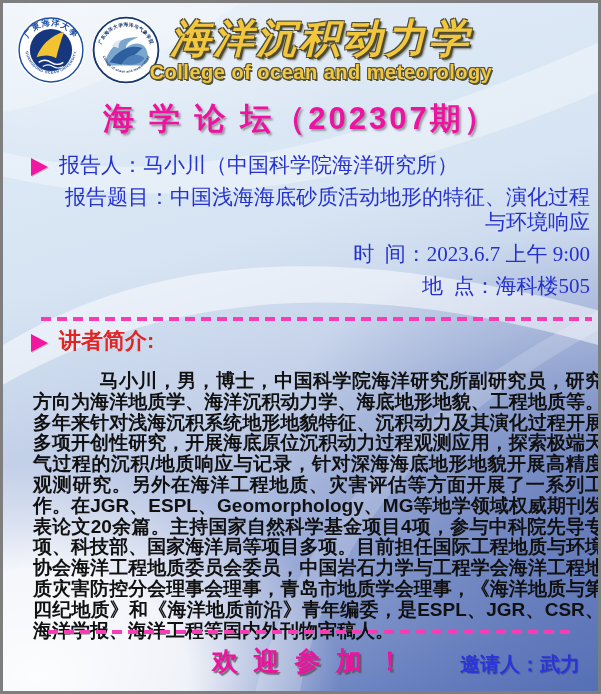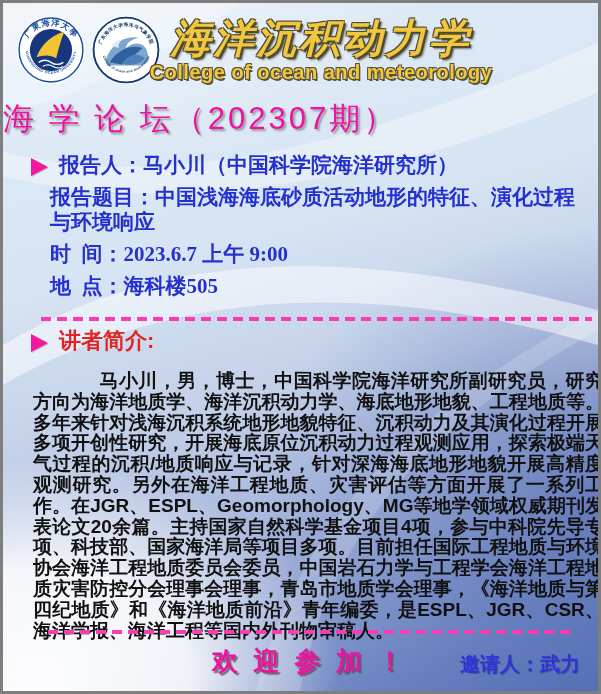--- a/index.html
+++ b/index.html
@@ -27,36 +27,36 @@
     font-family:"Liberation Serif","DejaVu Serif",serif;font-style:italic;
     font-size:40px;font-weight:bold;letter-spacing:3px;color:#f2c73e;
     text-shadow:-1px -1px 0 #4d4b33,1px -1px 0 #4d4b33,-1px 1px 0 #4d4b33,2px 2px 0 #4d4b33,3px 3px 2px rgba(60,60,40,.6);
   }
   .title-en{
     position:absolute;left:45px;right:4px;top:58px;text-align:center;
     font-size:20px;font-weight:bold;letter-spacing:.5px;color:#f2c73e;
     text-shadow:-1px -1px 0 #55523a,1px -1px 0 #55523a,-1px 1px 0 #55523a,1.5px 1.5px 0 #55523a;
   }
   .forum-title{
-    position:absolute;left:0;right:0;top:95px;
-    font-size:31px;font-weight:normal;letter-spacing:3px;color:#ee12a0;
+    position:absolute;left:0;right:0;top:95px;text-align:center;
+    font-size:31px;font-weight:bold;letter-spacing:3px;color:#ee12a0;
     text-shadow:2px 2px 2px rgba(90,90,90,.55);
   }
   
   .talk-block{position:absolute;left:28px;top:150px;width:560px;}
   .row{display:flex;align-items:flex-start;}
   .tri{width:0;height:0;border-left:17px solid #f316a0;border-top:9px solid transparent;
        border-bottom:9px solid transparent;margin:5px 11px 0 0;flex:none;
        filter:drop-shadow(1px 1px 0 rgba(120,120,120,.4));}
   .info-line{
     font-family:"Liberation Serif","DejaVu Serif",serif;
-    font-size:21px;font-weight:bold;line-height:25px;color:#2531cf;
+    font-size:21px;font-weight:normal;line-height:25px;color:#2531cf;
     white-space:pre-wrap;margin:0 0 7px 0;
   }
-  .indented{margin-left:19px;max-width:540px;}
+  .indented{margin-left:19px;max-width:540px;text-align:right;}
   
   .dashed{position:absolute;height:4px;
     background:repeating-linear-gradient(90deg,#f73cb4 0 10px,transparent 10px 16px);}
   .dashed.one{top:314px;left:38px;right:6px;}
   .dashed.two{top:627px;left:45px;width:522px;}
   
   .bio-head{position:absolute;left:28px;top:326px;display:flex;align-items:flex-start;justify-content:space-between;}
   .bio-heading{font-size:22px;font-weight:bold;color:#e12424;line-height:24px;}
   .bio-paragraph{
     position:absolute;left:15px;top:353px;width:571px;

